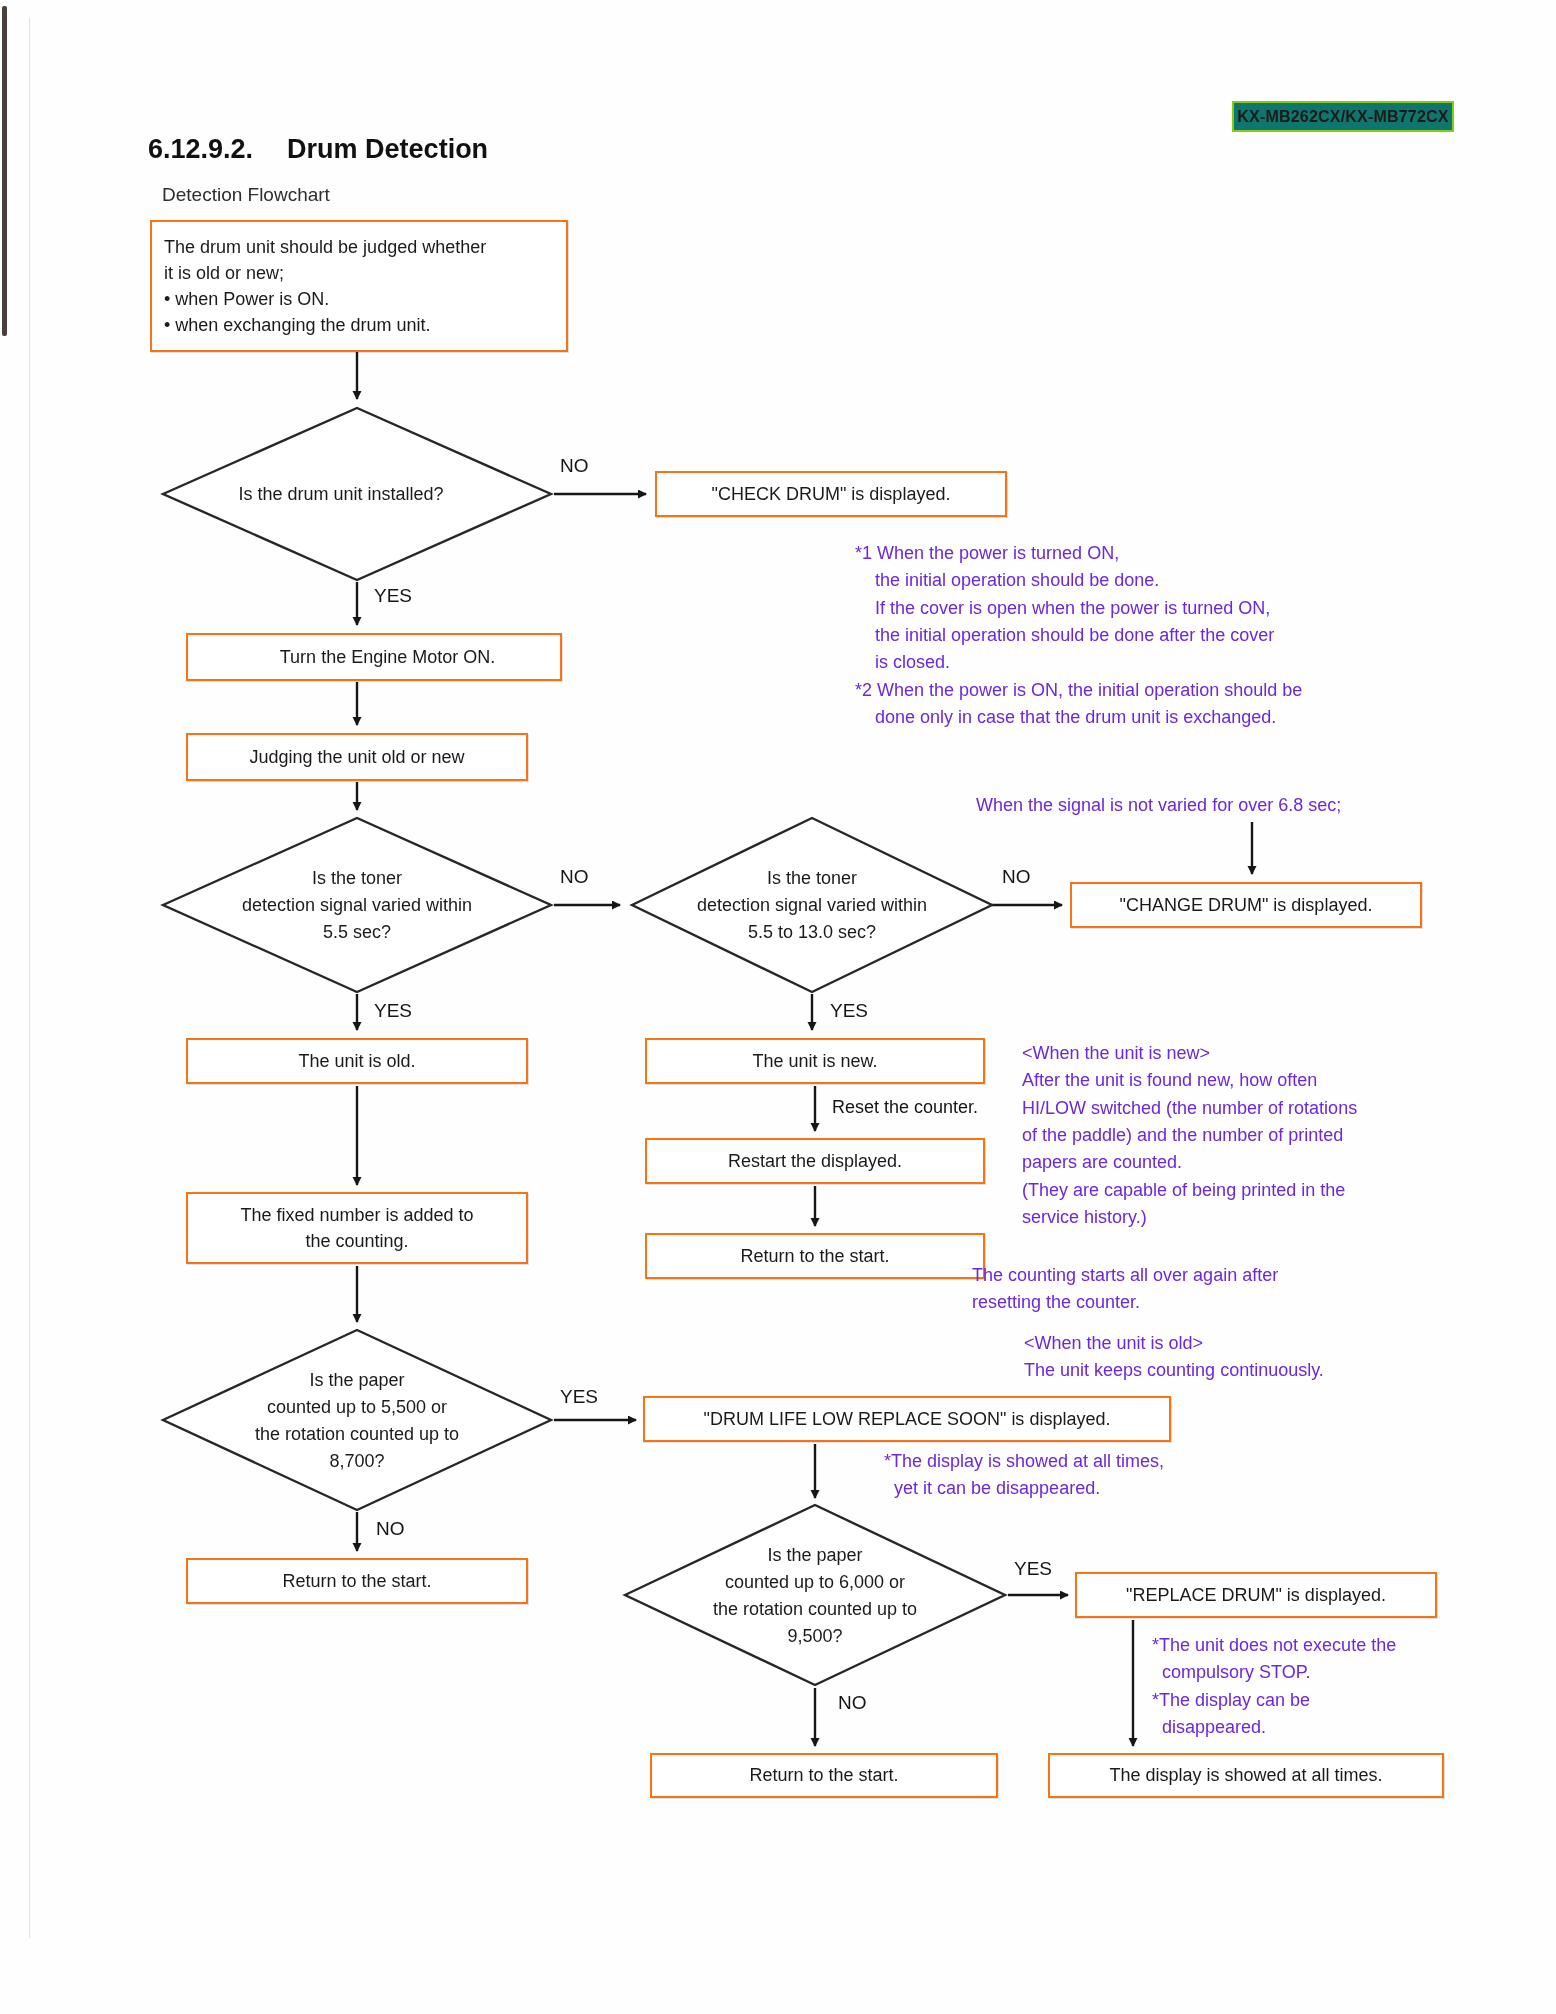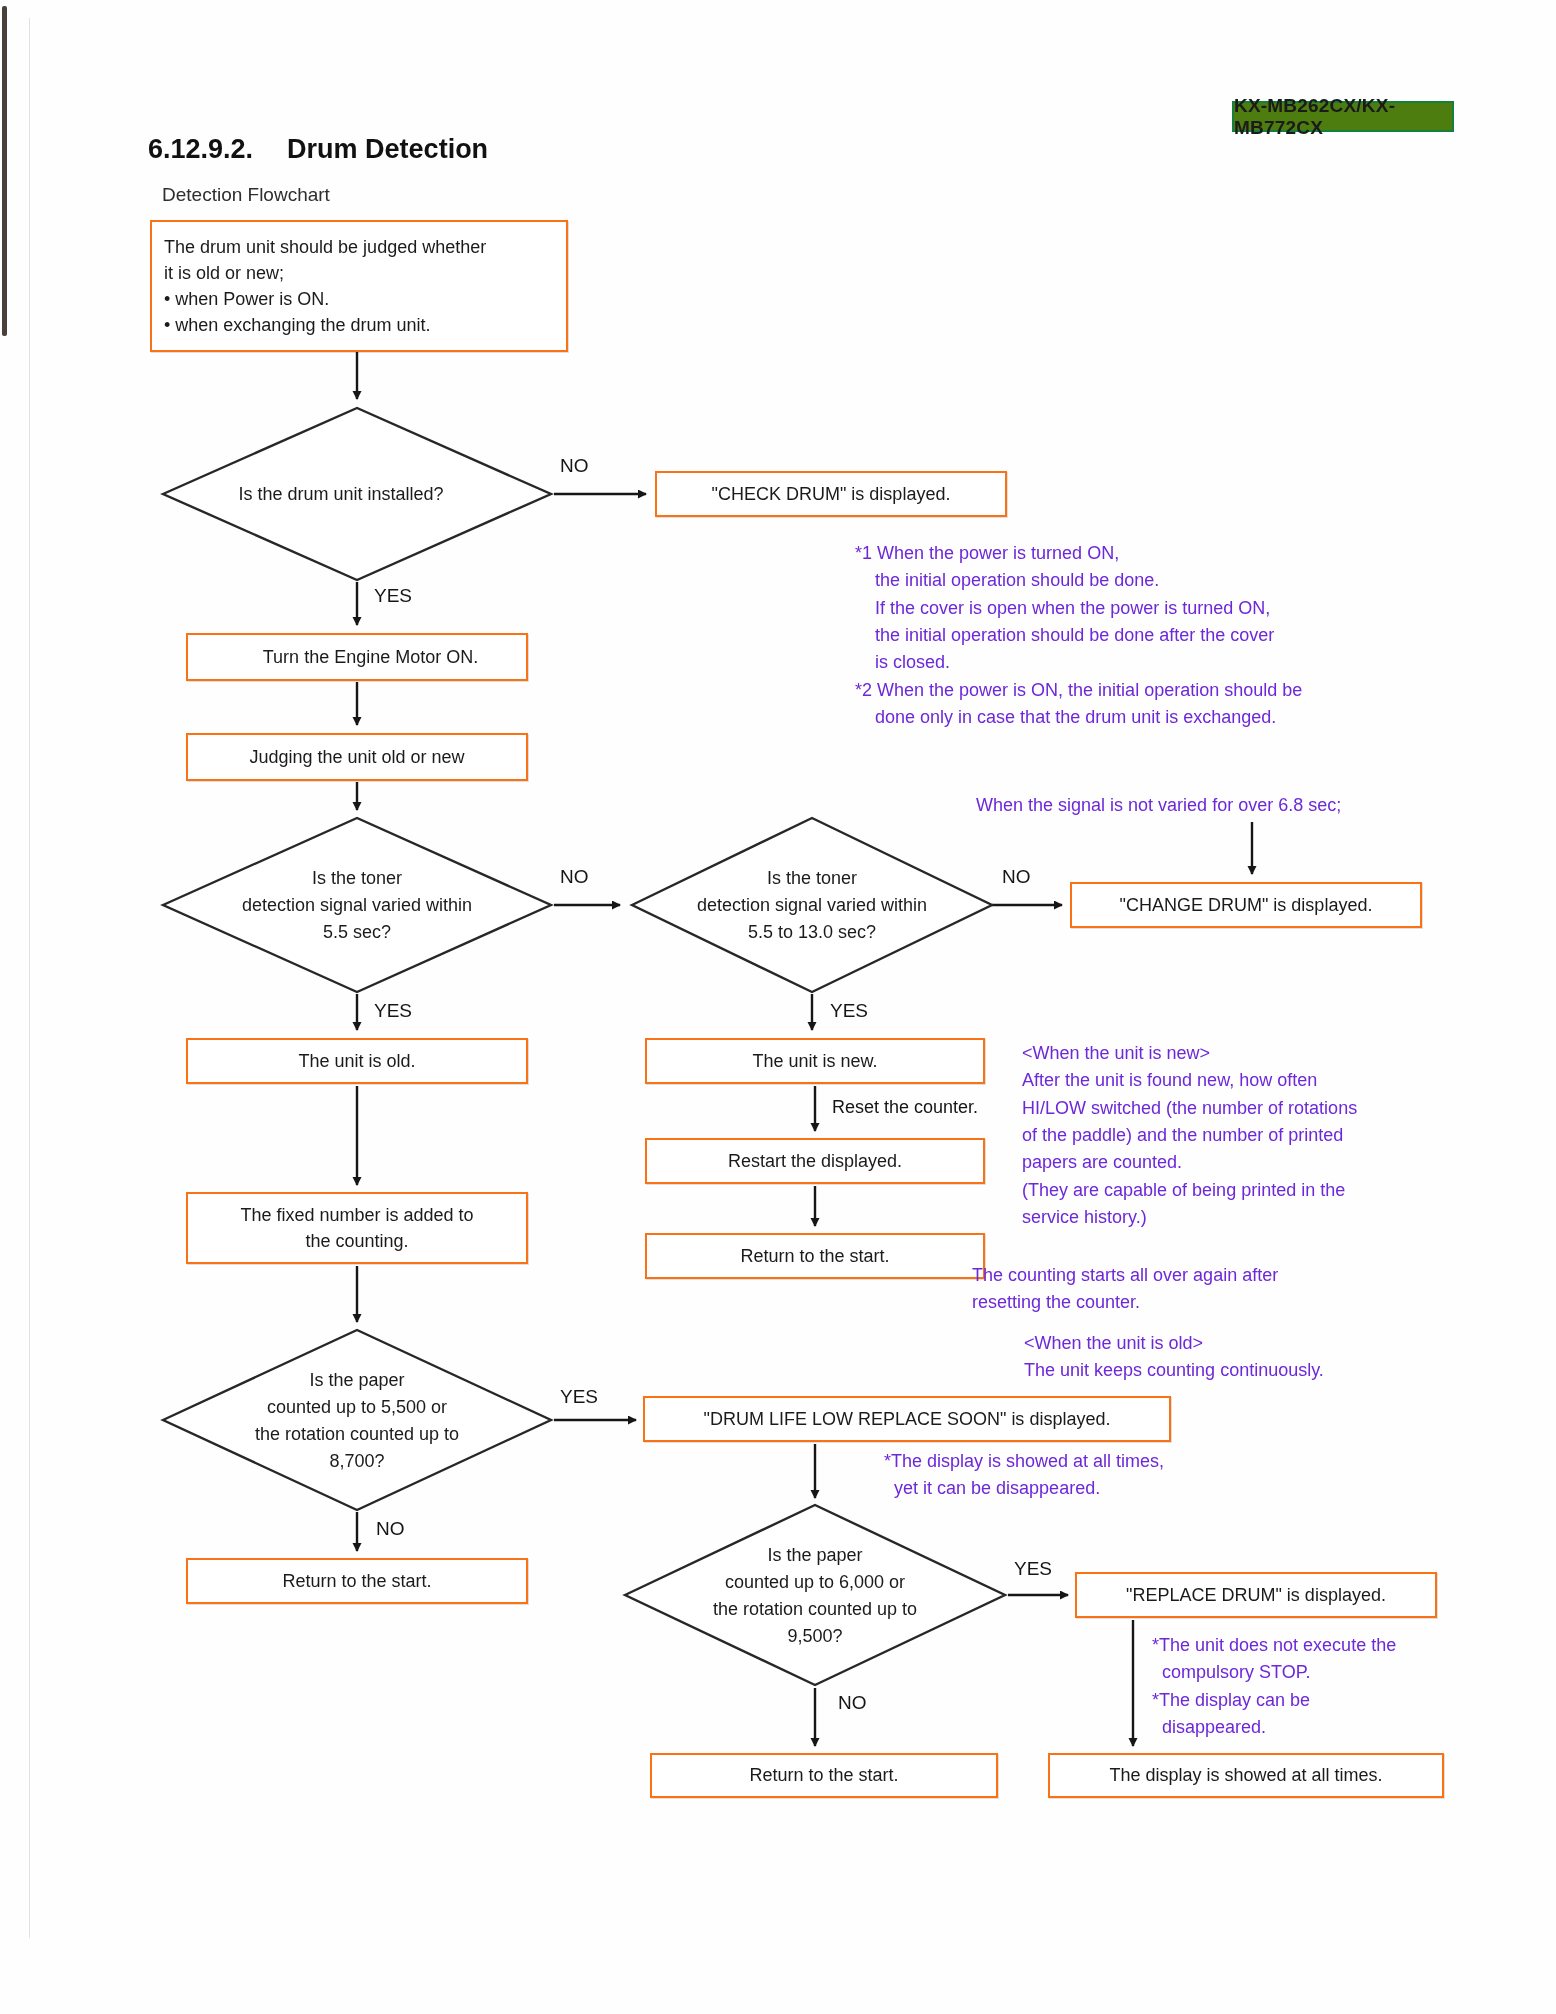--- a/index.html
+++ b/index.html
@@ -6,22 +6,22 @@
   .page{
     position:relative;width:1556px;height:2014px;margin:0 auto;
     background:#fefefe;color:#1b1b1b;
     font-family:"Liberation Sans","DejaVu Sans",sans-serif;
     overflow:hidden;
   }
   .scan-edge{position:absolute;left:2px;top:6px;width:5px;height:330px;background:#4a403b;border-radius:2px;}
   .page-rule{position:absolute;left:29px;top:18px;width:1px;height:1920px;background:#e2e2e2;}
   .model-box{
     position:absolute;left:1232px;top:101px;width:218px;height:27px;
-    border:2px solid #15803d;display:flex;align-items:center;justify-content:center;
-    font-size:19px;font-weight:bold;letter-spacing:0.2px;background:#4d7c0f;
+    border:2px solid #84cc16;display:flex;align-items:center;justify-content:center;
+    font-size:16px;font-weight:bold;letter-spacing:0.2px;background:#0f766e;
   }
   .title{position:absolute;left:148px;top:134px;font-size:27px;font-weight:bold;color:#111;}
   .title .num{margin-right:34px;}
   .sub-label{position:absolute;left:162px;top:184px;font-size:19px;color:#2e2e2e;}
   svg.wires{position:absolute;left:0;top:0;}
   .box{
     position:absolute;border:2px solid #f97316;background:#fff;
     display:flex;align-items:center;justify-content:center;
     text-align:center;font-size:18px;line-height:1.45;box-sizing:border-box;
     box-shadow:1px 1px 0 rgba(0,0,0,0.12);
@@ -84,21 +84,21 @@
       <polygon points="163,1420 357,1330 551,1420 357,1510"></polygon>
       <polygon points="625,1595 815,1505 1005,1595 815,1685"></polygon>
     </g>
   </svg>
 
   <div class="box align-left" style="left:150px;top:220px;width:418px;height:132px;">The drum unit should be judged whether
 it is old or new;
 • when Power is ON.
 • when exchanging the drum unit.</div>
   <div class="box" style="left:655px;top:471px;width:352px;height:46px;">"CHECK DRUM" is displayed.</div>
-  <div class="box" style="left:186px;top:633px;width:342px;height:48px;padding-left:27px;">Turn the Engine Motor ON.</div>
+  <div class="box" style="left:186px;top:633px;width:376px;height:48px;padding-left:27px;">Turn the Engine Motor ON.</div>
   <div class="box" style="left:186px;top:733px;width:342px;height:48px;">Judging the unit old or new</div>
   <div class="box" style="left:1070px;top:882px;width:352px;height:46px;">"CHANGE DRUM" is displayed.</div>
   <div class="box" style="left:186px;top:1038px;width:342px;height:46px;">The unit is old.</div>
   <div class="box" style="left:645px;top:1038px;width:340px;height:46px;">The unit is new.</div>
   <div class="box" style="left:645px;top:1138px;width:340px;height:46px;">Restart the displayed.</div>
   <div class="box" style="left:645px;top:1233px;width:340px;height:46px;">Return to the start.</div>
   <div class="box" style="left:186px;top:1192px;width:342px;height:72px;white-space:pre-line;">The fixed number is added to
 the counting.</div>
   <div class="box" style="left:643px;top:1396px;width:528px;height:46px;">"DRUM LIFE LOW REPLACE SOON" is displayed.</div>
   <div class="box" style="left:186px;top:1558px;width:342px;height:46px;">Return to the start.</div>

